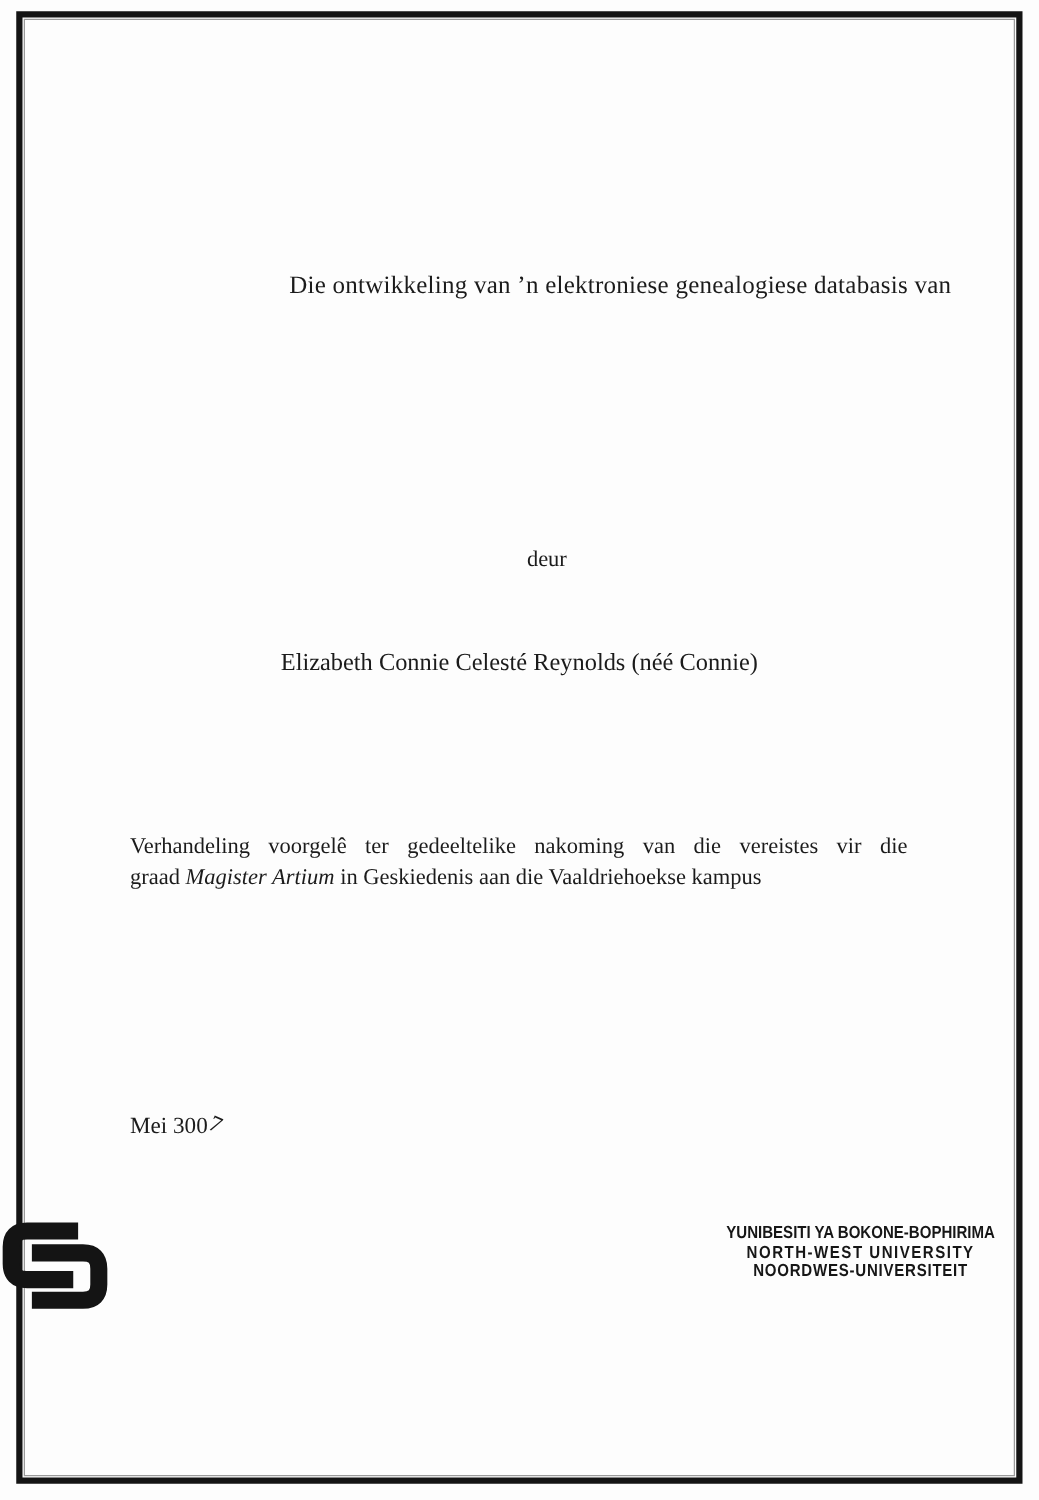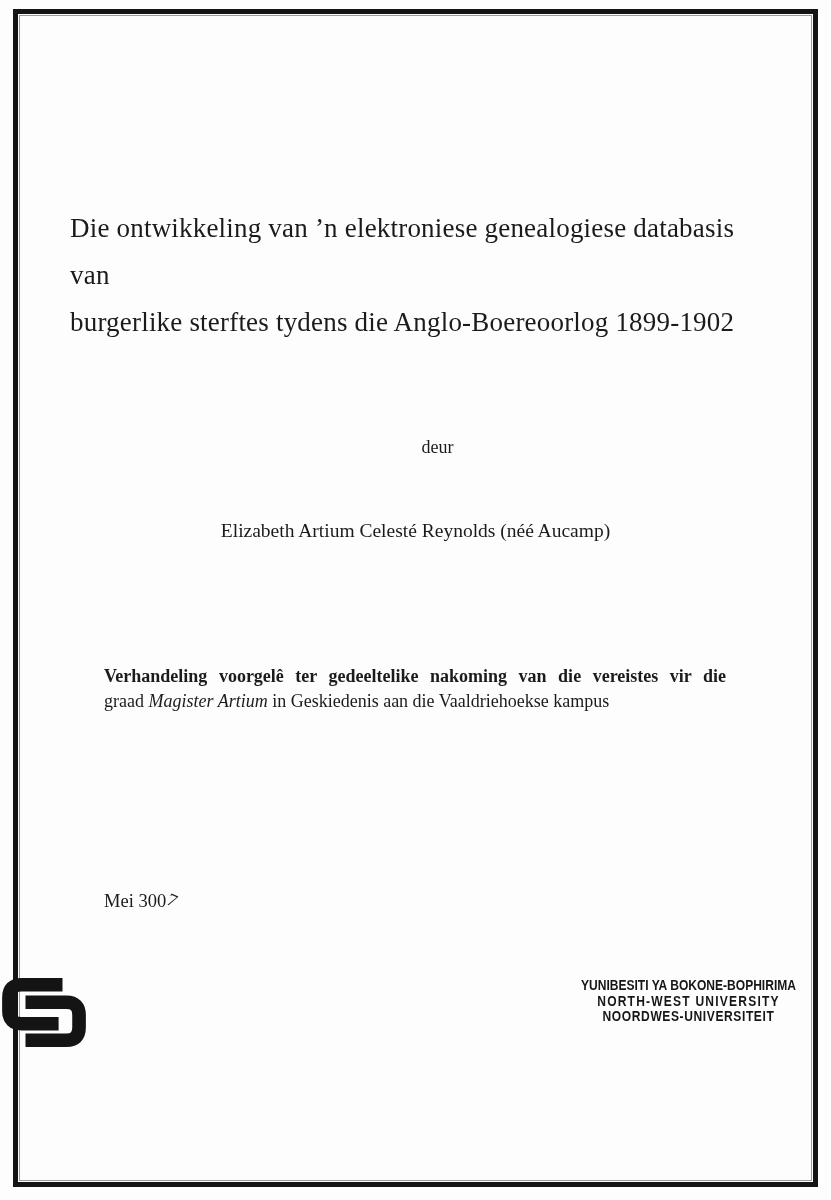--- a/index.html
+++ b/index.html
@@ -14,37 +14,37 @@
   .frame{
     position:absolute;top:9px;left:13px;right:13px;bottom:13px;
     border:5px solid #141414;
   }
   .frame .hairline{
     position:absolute;top:1px;left:1px;right:1px;bottom:1px;
     border:1px solid #9a9a9a;
   }
   .title{
     position:absolute;top:205px;left:70px;right:70px;
-    text-align:left;font-size:27px;line-height:47px;
+    text-align:right;font-size:20px;line-height:47px;
     letter-spacing:0.2px;
   }
   .byline{
     position:absolute;top:437px;left:0;right:0;
     text-align:center;font-size:18px;padding-left:44px;
   }
   .author{
     position:absolute;top:520px;left:0;right:0;
     text-align:center;font-size:19.5px;
   }
   .statement{
     position:absolute;top:664px;left:104px;width:622px;
     font-size:18px;line-height:25px;
   }
   .statement .justified{
-    text-align:justify;text-align-last:justify;font-weight:bold;
+    text-align:justify;text-align-last:justify;
   }
   .statement .italic{font-style:italic;}
   .footer-block{
     position:absolute;top:888px;left:104px;
     font-size:18.5px;line-height:26px;
   }
   .date-digit{
     display:inline-block;
     transform:rotate(24deg) translateY(-1px);
     transform-origin:50% 60%;
@@ -66,26 +66,25 @@
 </style>
 </head>
 <body>
 
 <div class="frame">
   <div class="hairline"></div>
 </div>
 
 <div class="title">
   <div>Die ontwikkeling van ’n elektroniese genealogiese databasis van</div>
-  <div>burgerlike sterftes tydens die Anglo-Boereoorlog 1899-1902</div>
 </div>
 
 <div class="byline">deur</div>
 
-<div class="author">Elizabeth Artium Celesté Reynolds (néé Aucamp)</div>
+<div class="author">Elizabeth Connie Celesté Reynolds (néé Connie)</div>
 
 <div class="statement">
   <div class="justified">Verhandeling voorgelê ter gedeeltelike nakoming van die vereistes vir die</div>
   <div><span>graad </span><span class="italic">Magister Artium</span><span> in Geskiedenis aan die Vaaldriehoekse kampus</span></div>
 </div>
 
 <div class="footer-block">
   <div><span>Mei 300</span><span class="date-digit">7</span></div>
 </div>
 

